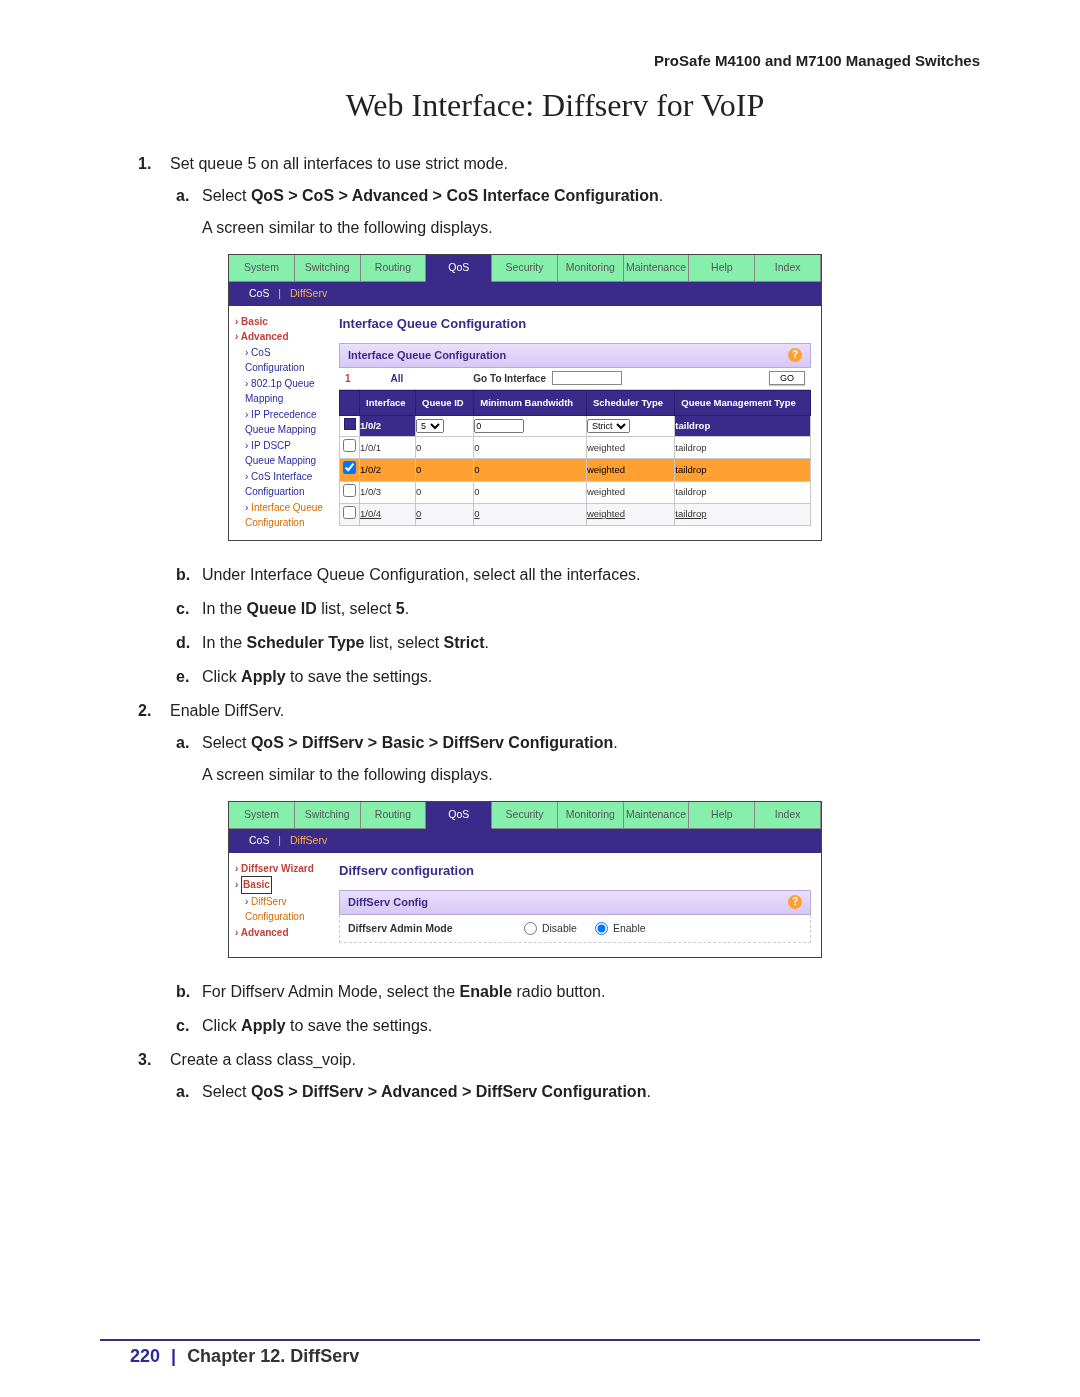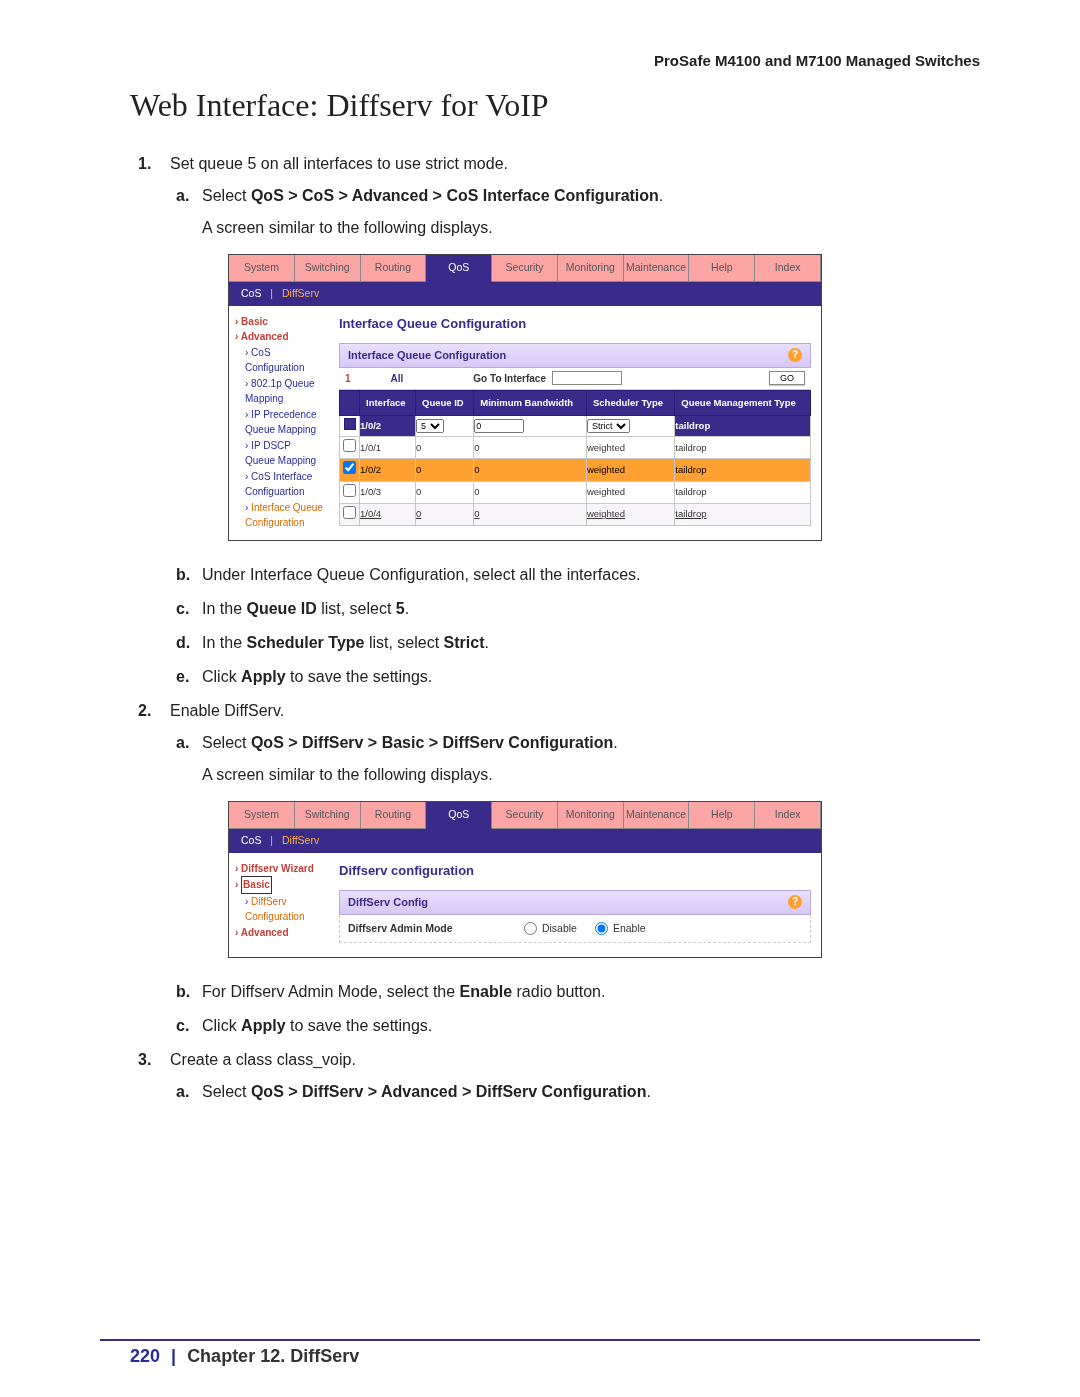--- a/index.html
+++ b/index.html
@@ -16,20 +16,21 @@
     text-align: right;
     font-weight: bold;
     font-size: 15px;
   }
   h1.page-title {
     font-family: Georgia, 'Times New Roman', serif;
     font-weight: 400;
     font-size: 32px;
     color: #222;
     margin: 18px 0 28px 30px;
+    text-align: center;
   }
   ol.main { list-style: none; padding-left: 70px; font-size: 16px; line-height: 1.5; }
   ol.main > li { margin-bottom: 10px; position: relative; }
   ol.main > li > .num { position: absolute; left: -32px; font-weight: bold; }
   ol.sub { list-style: none; padding-left: 32px; margin-top: 8px; }
   ol.sub > li { margin-bottom: 10px; position: relative; }
   ol.sub > li > .num { position: absolute; left: -26px; font-weight: bold; }
   .indent-text { margin: 8px 0 14px 32px; }
 
   
@@ -39,34 +40,34 @@
     width: 594px;
     font-size: 10.5px;
     color: #333;
   }
   .tabbar { display: flex; background: #fff; }
   .tabbar .tab {
     flex: 1;
     text-align: center;
     padding: 5px 0;
     border-right: 1px solid #888;
-    background: #fca5a5;
+    background: #86efac;
     font-size: 10.5px;
     color: #555;
     border-bottom: 1px solid #888;
   }
   .tabbar .tab.active {
     background: #3a2a8a;
     color: #fff;
     border-bottom: 1px solid #3a2a8a;
   }
   .subbar {
     background: #3a2a8a;
     color: #fff;
-    padding: 4px 12px;
+    padding: 4px 20px;
     font-size: 10.5px;
   }
   .subbar span { margin-right: 6px; cursor: pointer; }
   .subbar .sep { color: #c0c0e0; }
   .subbar .on { color: #ffb040; }
 
   .shot-body { display: flex; background: #fff; }
   .sidemenu {
     width: 100px;
     padding: 8px 6px;

